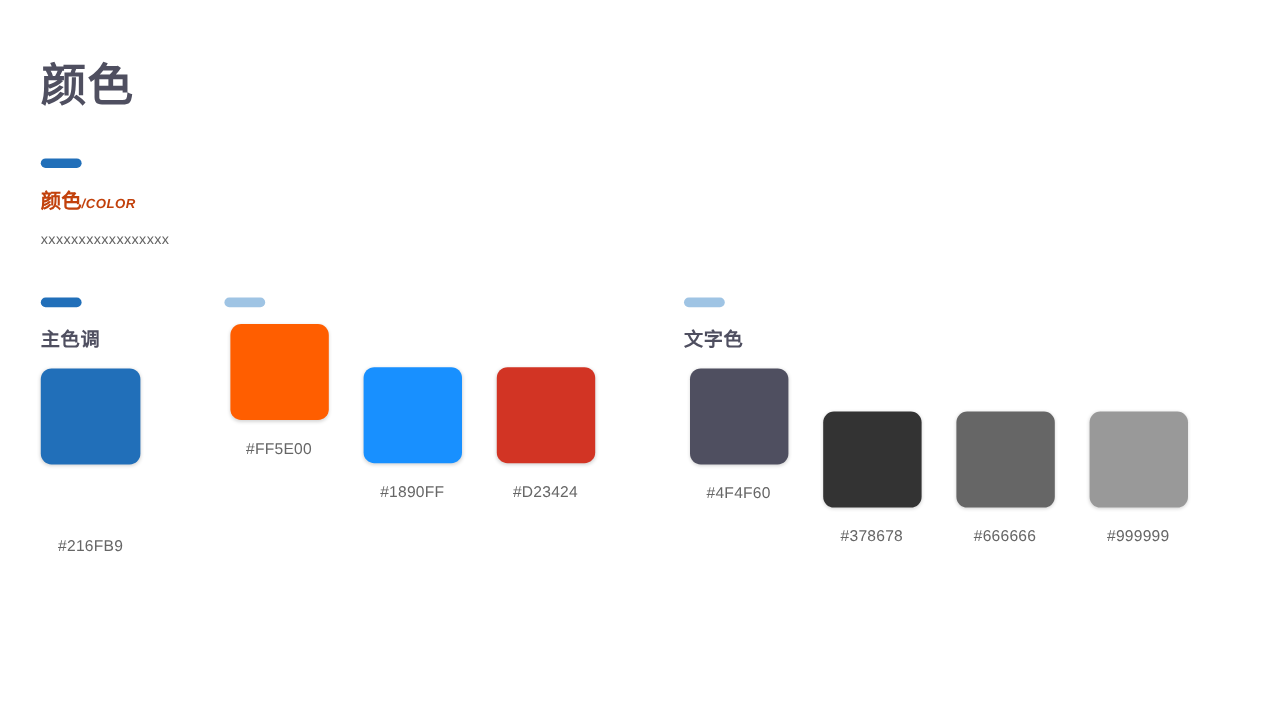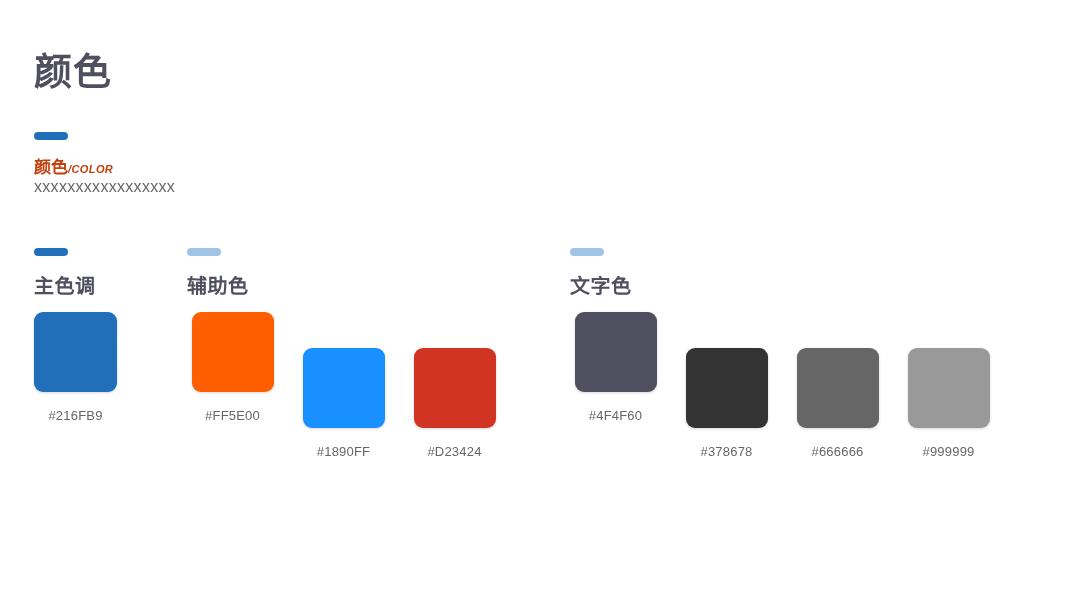--- a/index.html
+++ b/index.html
@@ -63,21 +63,22 @@
     line-height: 1.2;
     white-space: nowrap;
   }
   .intro-heading .slash {
     font-size: 11px;
     font-style: italic;
     font-weight: 700;
     letter-spacing: 0.4px;
   }
   .intro-sub {
-    font-size: 16px;
+    margin-top: 14px;
+    font-size: 12px;
     color: #666666;
     letter-spacing: 0.3px;
     white-space: nowrap;
   }
 
   
   .groups {
     position: absolute;
     left: 34px;
     top: 248px;
@@ -88,21 +89,21 @@
   .group {
     display: flex;
     flex-direction: column;
   }
   .group + .group {
     margin-left: 70px;
   }
 
   .group-heading {
     margin-top: 18px;
-    font-size: 20px;
+    font-size: 16px;
     font-weight: 700;
     color: #4f4f60;
     letter-spacing: 0.5px;
     line-height: 1.2;
     white-space: nowrap;
   }
 
   .swatches {
     margin-top: 14px;
     display: flex;
@@ -131,20 +132,21 @@
     font-size: 13px;
     color: #666666;
     letter-spacing: 0.2px;
     white-space: nowrap;
   }
 
   
   .group-primary .swatch-cell,
   .group-primary .swatch-chip {
     width: 83px;
+    gap: 44px;
   }
 </style>
 </head>
 <body>
 
 <div class="page">
 
   <div class="page-title">颜色</div>
 
   <div class="intro">
@@ -161,21 +163,20 @@
         <div class="group-heading">主色调</div>
         <div class="swatches">
           <div class="swatch-cell">
             <div class="swatch-chip" style="background: rgb(33, 111, 185);"></div>
             <div class="swatch-label">#216FB9</div>
           </div>
         </div>
       </div>
       <div class="group">
         <div class="pill light"></div>
-        <div class="group-heading">辅助色</div>
         <div class="swatches">
           <div class="swatch-cell">
             <div class="swatch-chip" style="background: rgb(255, 94, 0);"></div>
             <div class="swatch-label">#FF5E00</div>
           </div>
           <div class="swatch-cell">
             <div class="swatch-chip" style="background: rgb(24, 144, 255);"></div>
             <div class="swatch-label">#1890FF</div>
           </div>
           <div class="swatch-cell">

